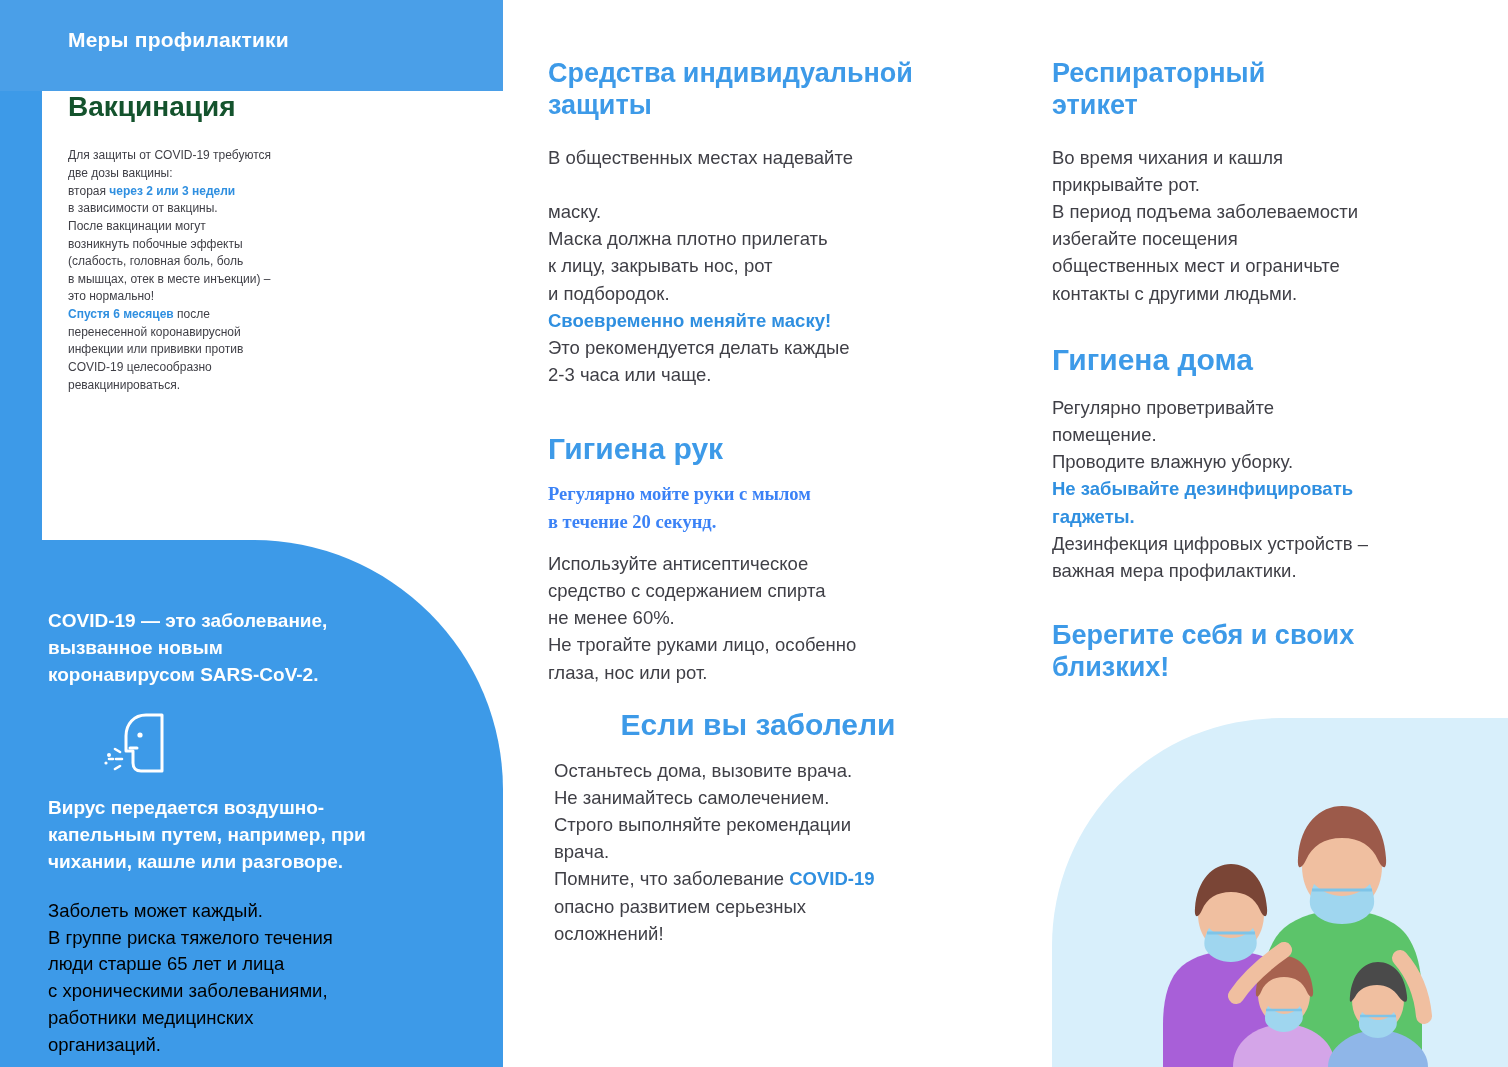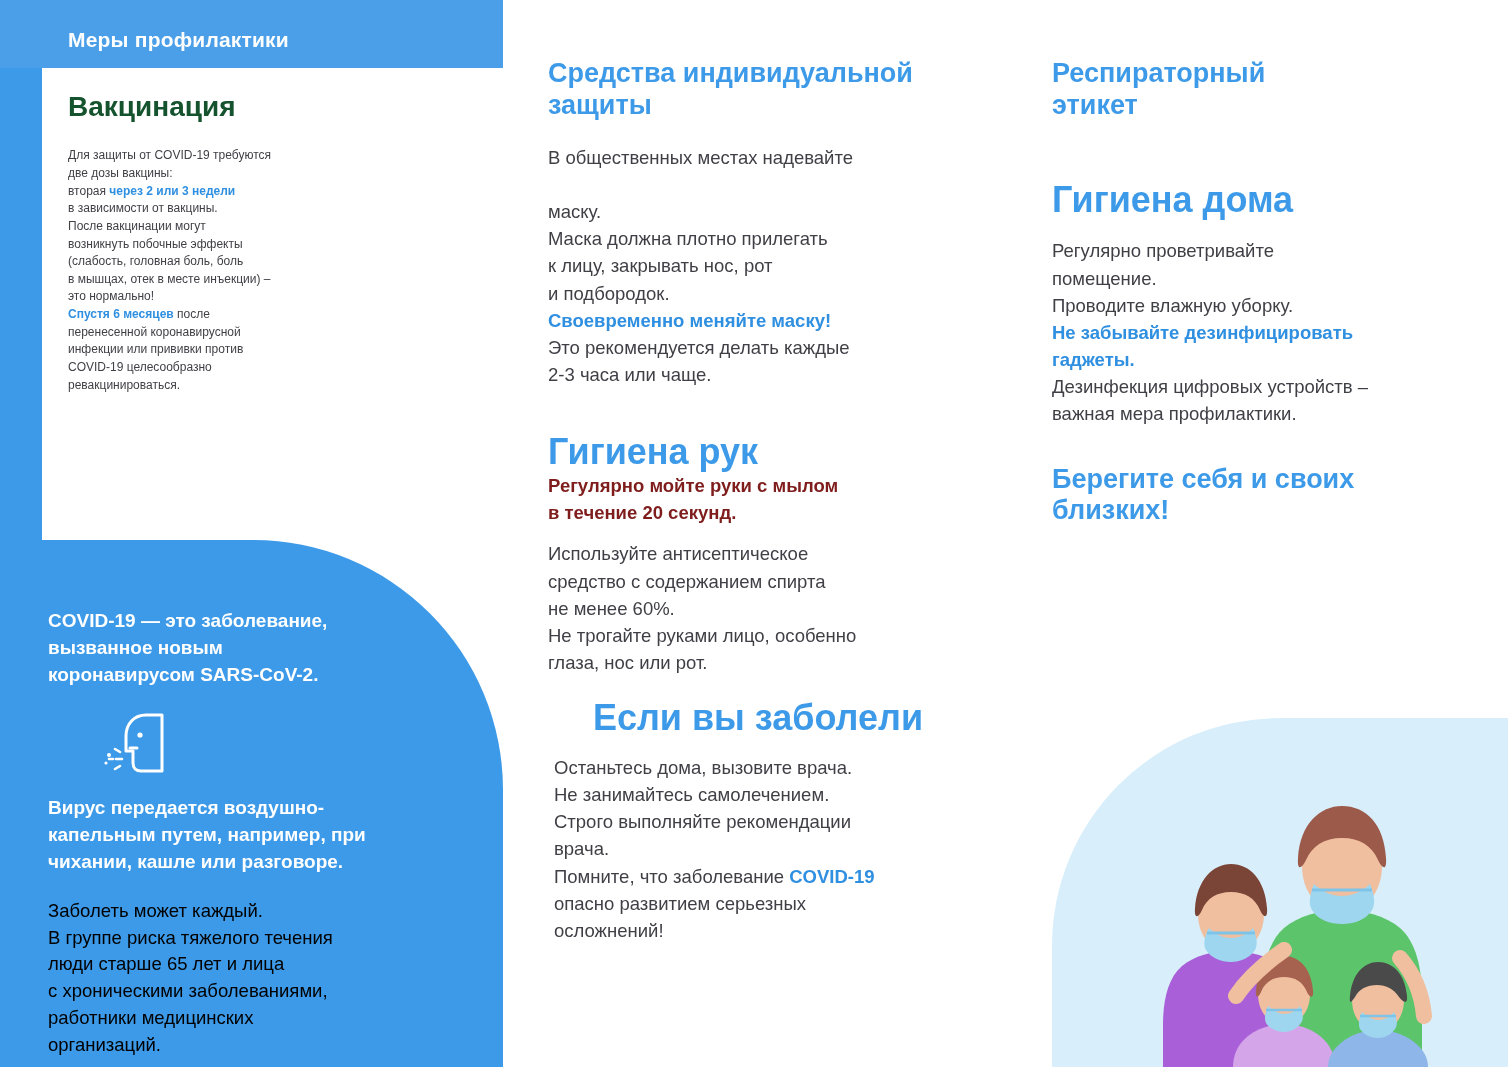--- a/index.html
+++ b/index.html
@@ -20,21 +20,21 @@
     position: absolute;
     left: 0; top: 0;
     width: 42px; height: 1067px;
     background: #3d9ae8;
   }
 
   
   .header-chip {
     position: absolute;
     left: 0; top: 0;
-    width: 503px; height: 68px;
+    width: 503px; height: 91px;
     background: #4a9fe8;
   }
   .header-chip span {
     position: absolute;
     left: 68px; top: 28px;
     color: #ffffff;
     font-size: 21px;
     font-weight: bold;
     letter-spacing: 0.2px;
   }
@@ -97,21 +97,21 @@
     width: 420px;
   }
   .h2-blue {
     color: #3d9ae8;
     font-size: 27px;
     font-weight: bold;
     line-height: 1.18;
     margin: 0 0 22px 0;
   }
   .h2-blue.big {
-    font-size: 36px;
+    font-size: 30px;
     line-height: 1.1;
   }
   .col2 .body-text, .col3 .body-text {
     font-size: 18.5px;
   }
 
   
   .col3 {
     position: absolute;
     left: 1052px; top: 58px;
@@ -167,31 +167,32 @@
     <div class="sp"></div>
     <div class="panel-soft">Заболеть может каждый.<br>В группе риска тяжелого течения<br>люди старше 65 лет и лица<br>с хроническими заболеваниями,<br>работники медицинских<br>организаций.</div>
   </div>
 </div>
 
 <div class="col2">
   <h2 class="h2-blue">Средства индивидуальной<br>защиты</h2>
   <div class="body-text"><span>В общественных местах надевайте<br><br>маску.<br>Маска должна плотно прилегать<br>к лицу, закрывать нос, рот<br>и подбородок.<br></span><span class="accent">Своевременно меняйте маску!</span><span><br>Это рекомендуется делать каждые<br>2-3 часа или чаще.</span></div>
   <div class="sp"></div>
   <div class="sp"></div>
-  <h2 class="h2-blue big" style="margin-bottom:0;">Гигиена рук</h2>
-  <div class="body-text" style="color:#7f1d1d;font-weight:bold;">Регулярно мойте руки с мылом<br>в течение 20 секунд.</div>
+  <h2 class="h2-blue big" style="margin-bottom:16px;">Гигиена рук</h2>
+  <div class="body-text" style="color:#3b82f6;font-weight:bold;font-family:Liberation Serif, serif;">Регулярно мойте руки с мылом<br>в течение 20 секунд.</div>
   <div class="sp-s"></div>
   <div class="body-text">Используйте антисептическое<br>средство с содержанием спирта<br>не менее 60%.<br>Не трогайте руками лицо, особенно<br>глаза, нос или рот.</div>
   <div class="sp"></div>
   <h2 class="h2-blue big" style="margin-bottom:16px;text-align:center;">Если вы заболели</h2>
   <div class="body-text" style="padding-left:6px;"><span>Останьтесь дома, вызовите врача.<br>Не занимайтесь самолечением.<br>Строго выполняйте рекомендации<br>врача.<br>Помните, что заболевание </span><span class="accent">COVID-19</span><span><br>опасно развитием серьезных<br>осложнений!</span></div>
 </div>
 
 <div class="col3">
   <h2 class="h2-blue">Респираторный<br>этикет</h2>
+  <div class="body-text">Во время чихания и кашля<br>прикрывайте рот.<br>В период подъема заболеваемости<br>избегайте посещения<br>общественных мест и ограничьте<br>контакты с другими людьми.</div>
   <div class="sp"></div>
   <div class="sp-s"></div>
   <h2 class="h2-blue big" style="margin-bottom:18px;">Гигиена дома</h2>
   <div class="body-text"><span>Регулярно проветривайте<br>помещение.<br>Проводите влажную уборку.<br></span><span class="accent">Не забывайте дезинфицировать<br>гаджеты.</span><span><br>Дезинфекция цифровых устройств –<br>важная мера профилактики.</span></div>
   <div class="sp"></div>
   <div class="sp-s"></div>
   <div class="h2-blue" style="font-size:27px;">Берегите себя и своих<br>близких!</div>
 </div>
 
 <div class="illo">

